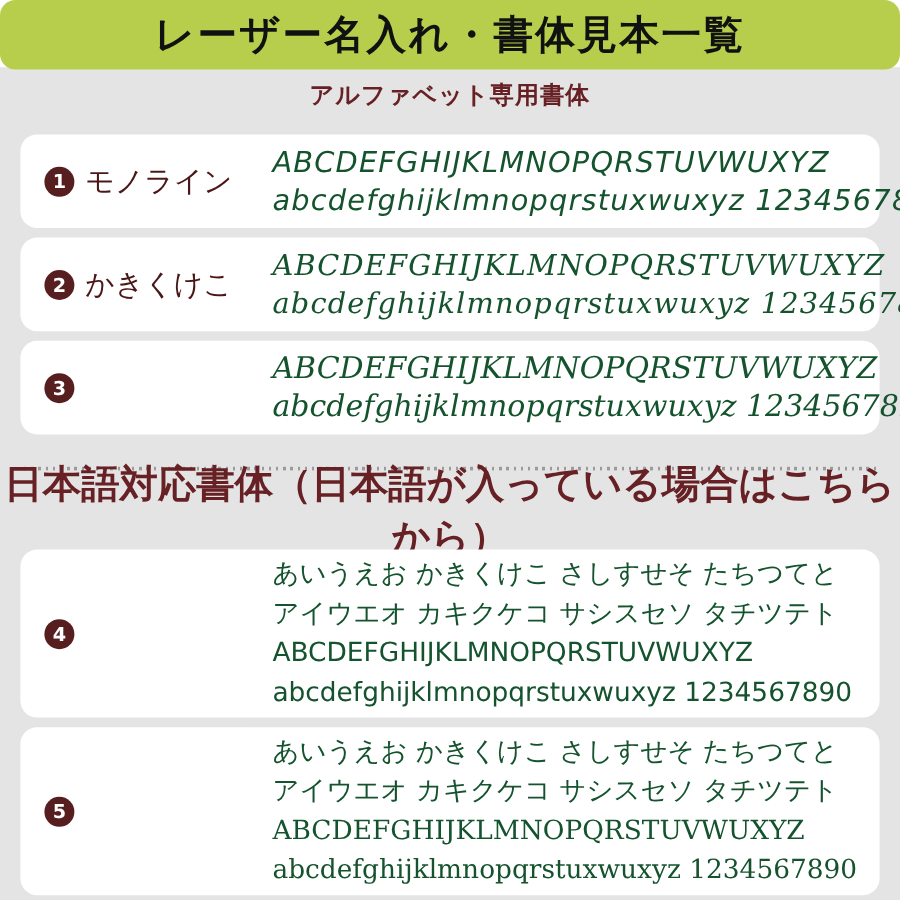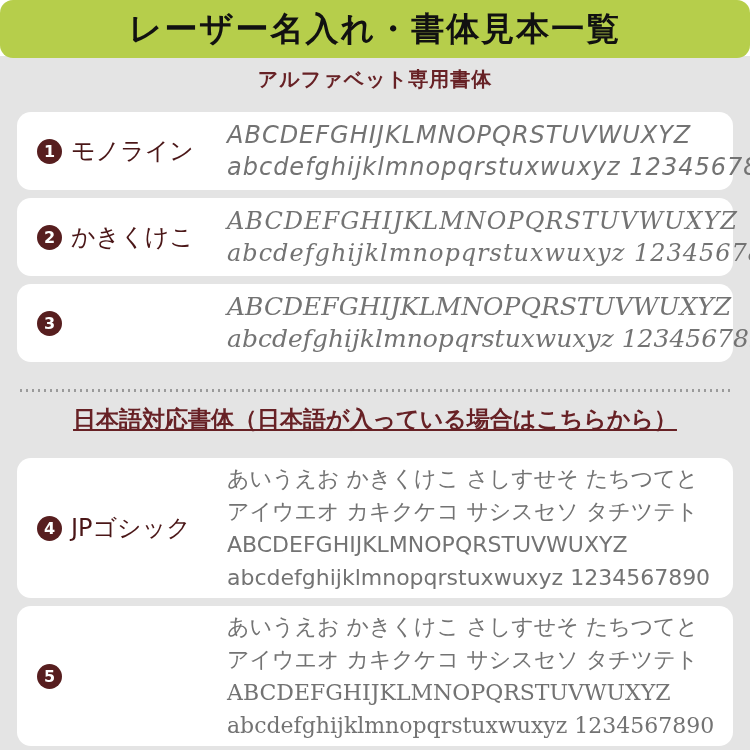--- a/index.html
+++ b/index.html
@@ -18,39 +18,39 @@
     display:flex;align-items:center;justify-content:center;z-index:2;
   }
   .header h1{
     margin:12px;font-size:33px;font-weight:bold;color:#111111;letter-spacing:2px;
   }
   .sec-title{
     position:absolute;left:0;width:750px;text-align:center;
     font-weight:bold;color:#672125;z-index:1;margin:0;
   }
   #sec-title-1{top:66px;font-size:20px;letter-spacing:1px;}
-  #sec-title-2{top:404px;font-size:23px;letter-spacing:0px;text-decoration:underline;}
+  #sec-title-2{top:382px;font-size:32px;letter-spacing:0px;}
   .card{
     position:absolute;left:17px;width:716px;background:#ffffff;
     border-radius:14px;display:flex;align-items:center;z-index:1;
   }
   .card .left{
     width:210px;flex-shrink:0;display:flex;align-items:center;
     padding-left:20px;box-sizing:border-box;
   }
   .badge{
     width:25px;height:25px;border-radius:50%;background:#571e1f;
     color:#ffffff;font-size:16px;font-weight:bold;
     display:inline-flex;align-items:center;justify-content:center;
     margin-right:9px;flex-shrink:0;
   }
   .fname{
     font-size:24px;font-weight:normal;color:#4a1617;white-space:nowrap;
   }
-  .samples{color:#737373;flex:1;min-width:0;}
+  .samples{color:#14532d;flex:1;min-width:0;}
   .sline{white-space:nowrap;}
   .card1{top:112px;height:78px;}
   .card2{top:198px;height:78px;}
   .card3{top:284px;height:78px;}
   .card4{top:458px;height:140px;}
   .card5{top:606px;height:140px;}
   .style-monoline{font-family:"DejaVu Sans",sans-serif;font-style:italic;
     font-size:24px;line-height:32px;letter-spacing:1px;}
   .style-cursive{font-family:"DejaVu Serif","Liberation Serif",serif;font-style:italic;
     font-size:24px;line-height:32px;letter-spacing:1px;}
@@ -108,21 +108,20 @@
   </div>
 </div>
 
 <div class="divider"></div>
 
 <h2 class="sec-title" id="sec-title-2">日本語対応書体（日本語が入っている場合はこちらから）</h2>
 
 <div class="card card4">
   <div class="left">
     <span class="badge">4</span>
-    <span class="fname">JPゴシック</span>
   </div>
   <div class="samples style-gothic">
     <div class="sline">あいうえお かきくけこ さしすせそ たちつてと</div>
     <div class="sline">アイウエオ カキクケコ サシスセソ タチツテト</div>
     <div class="sline">ABCDEFGHIJKLMNOPQRSTUVWUXYZ</div>
     <div class="sline">abcdefghijklmnopqrstuxwuxyz 1234567890</div>
   </div>
 </div>
 
 <div class="card card5">

